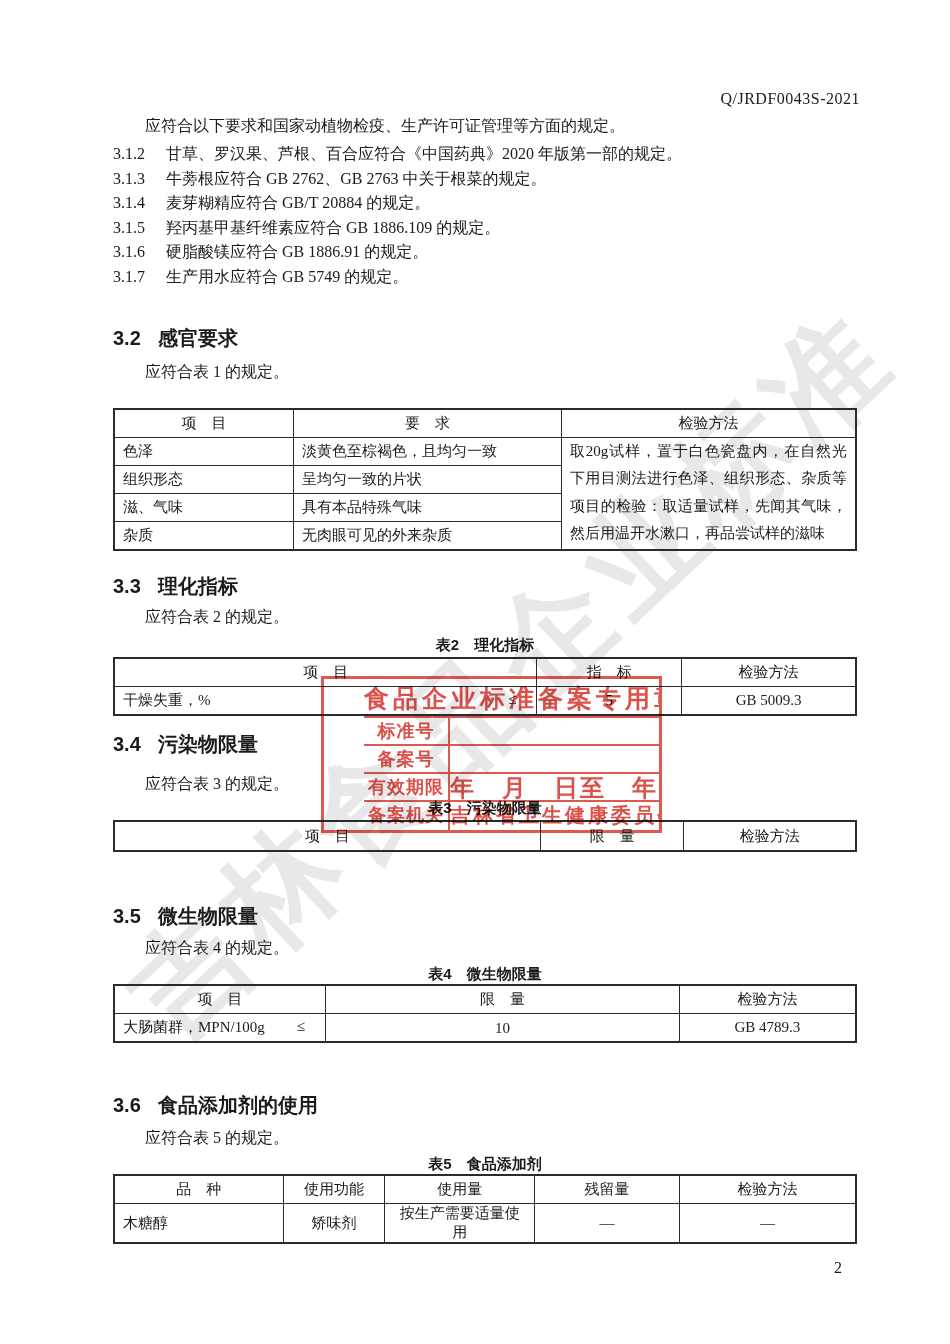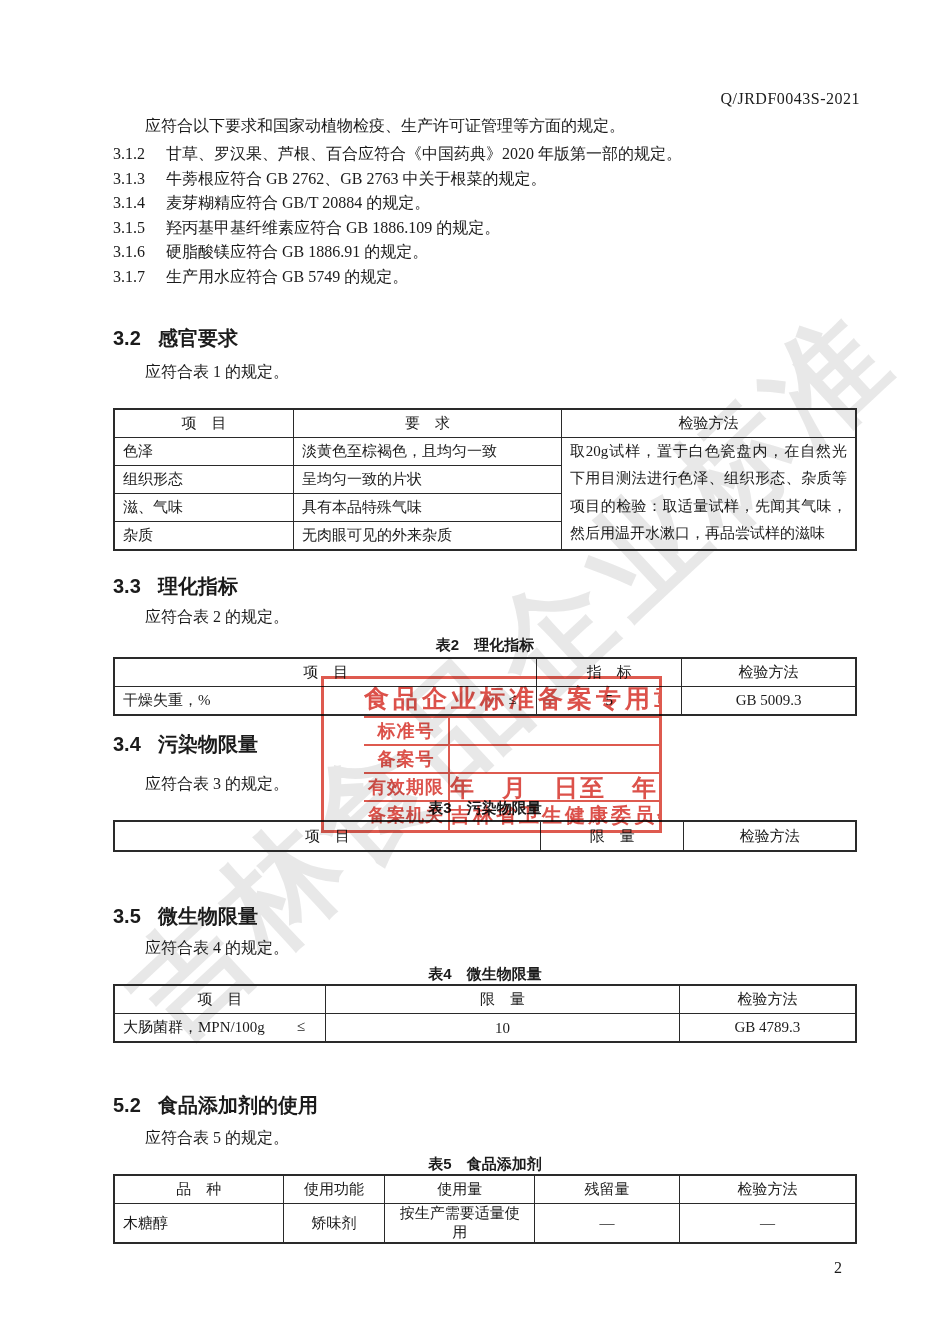--- a/index.html
+++ b/index.html
@@ -184,21 +184,21 @@
     </tr>
     <tr>
       <td class="item"><span>大肠菌群，MPN/100g</span><span class="sym">≤</span></td>
       <td class="c"><span>10</span><sup></sup></td>
       <td class="c">GB 4789.3</td>
     </tr>
   </tbody>
     </table>
 
   <div class="sec-heading" style="top:1092px;">
-    <span class="sec-num">5.2</span><span>食品添加剂的使用</span>
+    <span class="sec-num">3.6</span><span>食品添加剂的使用</span>
   </div>
   <div class="note" style="top:1128px;">应符合表 5 的规定。</div>
   <div class="tcaption" style="top:1155px;">表5　食品添加剂</div>
   <table class="doc-table" style="top:1174px;">
     <colgroup>
         <col style="width:22.8%">
         <col style="width:13.7%">
         <col style="width:20.2%">
         <col style="width:19.5%">
         <col style="width:23.8%">

